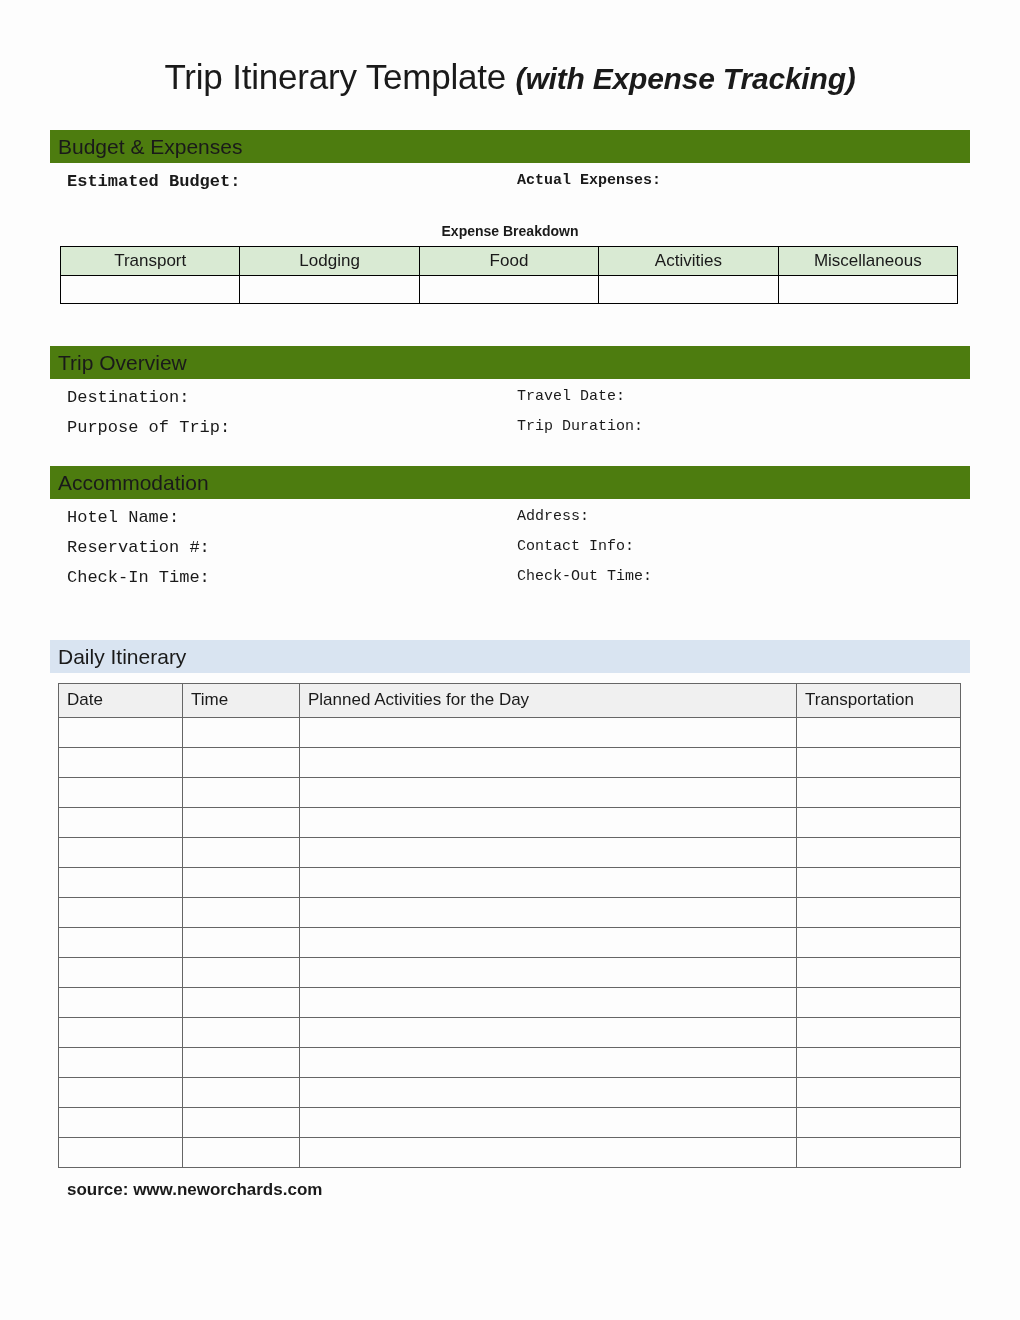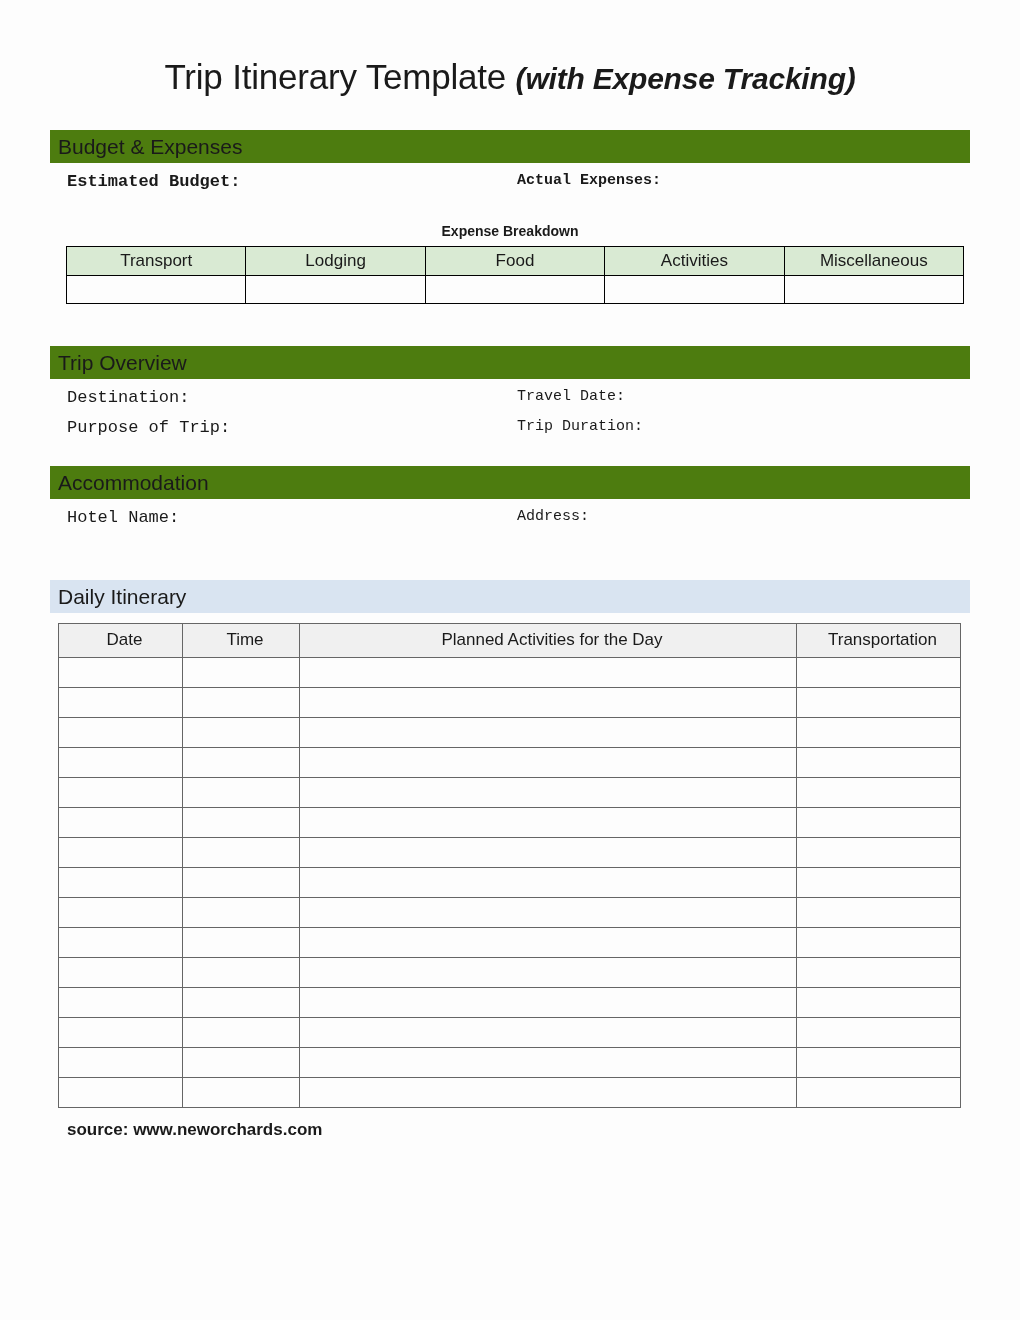--- a/index.html
+++ b/index.html
@@ -92,21 +92,21 @@
   .breakdown-title {
     text-align: center;
     font-size: 14px;
     font-weight: 700;
     margin-top: 21px;
     margin-bottom: 7px;
   }
   table.expense {
     border-collapse: collapse;
     width: 898px;
-    margin-left: 16px;
+    margin-left: 10px;
     table-layout: fixed;
   }
   table.expense th,
   table.expense td {
     border: 1px solid #000;
     height: 28px;
     font-size: 17px;
     font-weight: 400;
     text-align: center;
     padding: 0;
@@ -128,21 +128,20 @@
     font-size: 17px;
     font-weight: 400;
     text-align: left;
     padding: 0 0 0 8px;
     height: 30px;
     box-sizing: border-box;
   }
   table.itinerary th {
     background: #f0f0f0;
     height: 34px;
-    text-align: center;
   }
   table.itinerary td { background: #fdfdfd; }
 
   .source-note {
     font-size: 17px;
     margin-top: 12px;
     margin-left: 17px;
     font-weight: bold;
   }
 
@@ -208,20 +207,28 @@
     </div>
 
     <div class="gap-sm"></div>
 
     <div class="section-bar">Accommodation</div>
 
     <div class="fields">
       <div class="field-row">
         <span class="field-col-a">Hotel Name:</span>
         <span class="field-col-b">Address:</span>
+      </div>
+      <div class="field-row">
+        <span class="field-col-a">Reservation #:</span>
+        <span class="field-col-b">Contact Info:</span>
+      </div>
+      <div class="field-row">
+        <span class="field-col-a">Check-In Time:</span>
+        <span class="field-col-b">Check-Out Time:</span>
       </div>
     </div>
 
     <div class="gap-lg"></div>
 
     <div class="section-bar blue">Daily Itinerary</div>
 
     <table class="itinerary">
       <colgroup>
         <col style="width:124px">

